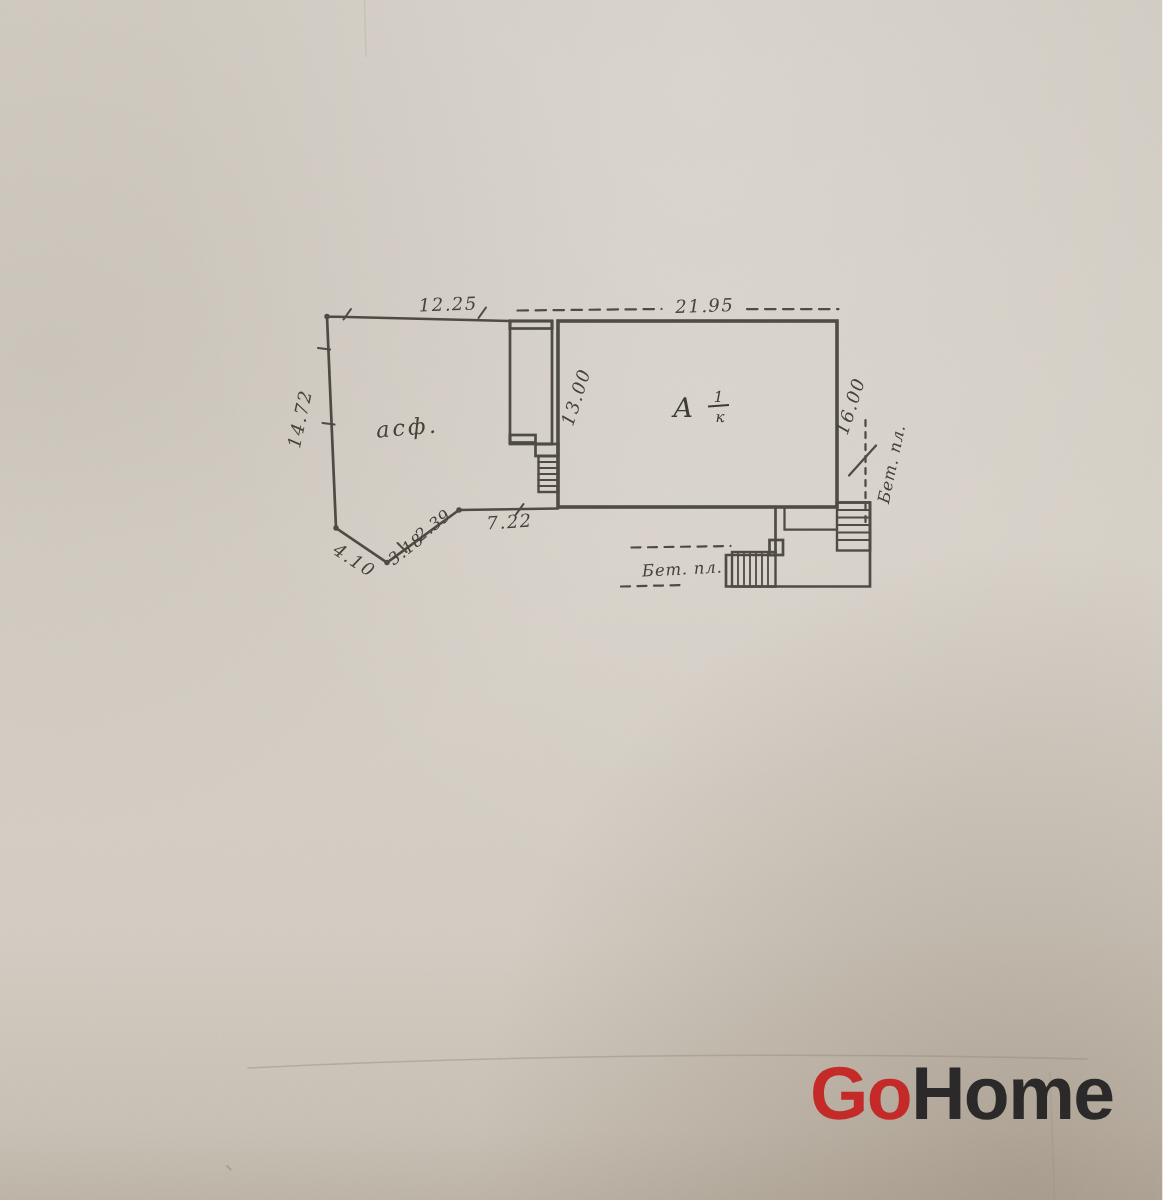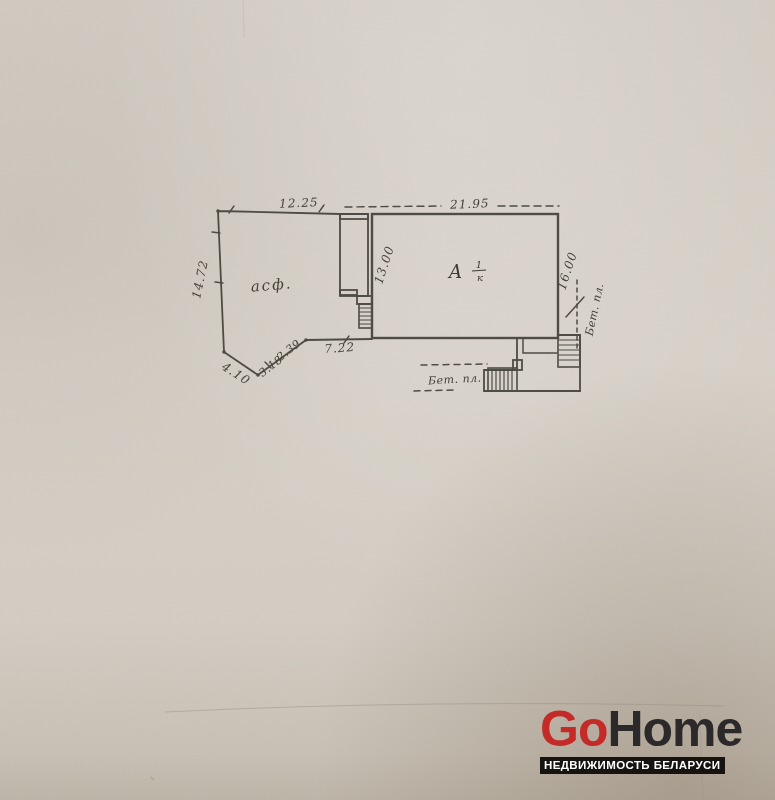--- a/index.html
+++ b/index.html
@@ -130,16 +130,15 @@
         <text class="frac" x="480" y="281" text-anchor="middle">к</text>
       </g>
 
       <text class="dimsm" x="598" y="310" text-anchor="middle" transform="rotate(-78 598 310)">Бет. пл.</text>
       <text class="dimsm" x="455" y="383" text-anchor="middle" transform="rotate(-3 455 383)">Бет. пл.</text>
     </g>
   </svg>
 
   <div class="logo">
     <div class="brand"><span class="go">Go</span><span class="home">Home</span></div>
-    <div class="tagline">НЕДВИЖИМОСТЬ БЕЛАРУСИ</div>
   </div>
 
 </div>
 
 </body></html>

